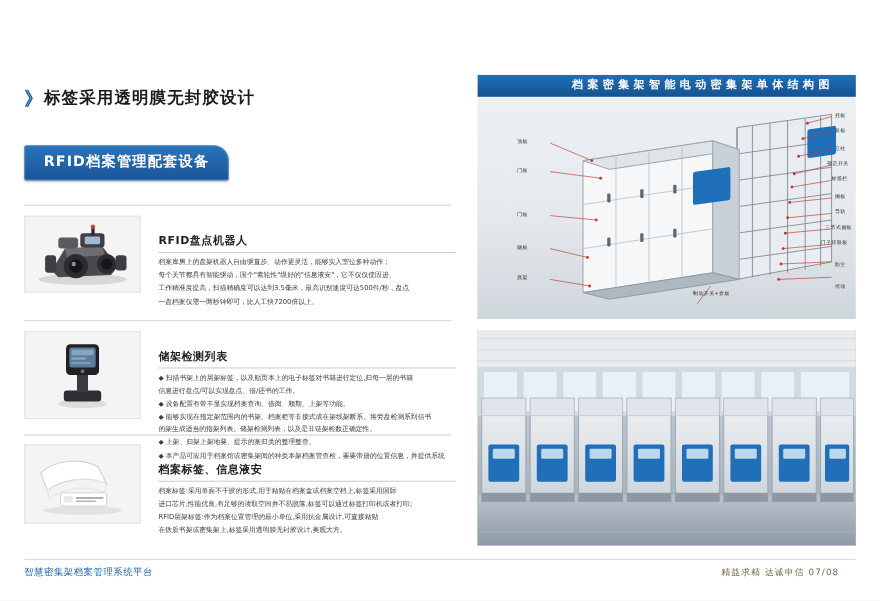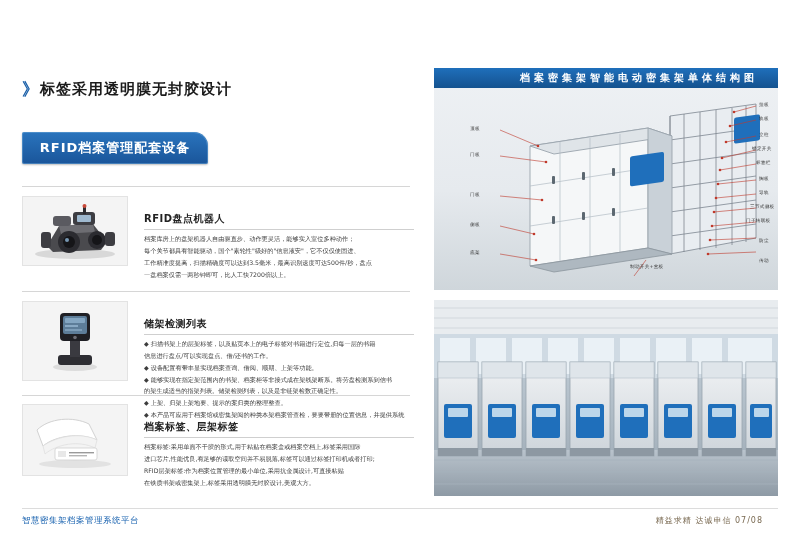--- a/index.html
+++ b/index.html
@@ -196,21 +196,21 @@
           <ellipse cx="48" cy="54" rx="36" ry="4" fill="#e2e2e2"></ellipse>
           <path d="M10 20 C22 8, 46 6, 62 14 L70 30 C52 22, 28 26, 16 36 Z" fill="#ffffff" stroke="#d2d2d2" stroke-width="1"></path>
           <path d="M16 36 C30 26, 54 22, 70 30 L68 38 C52 30, 30 34, 18 44 Z" fill="#f3f3f3" stroke="#dcdcdc" stroke-width=".7"></path>
           <rect x="28" y="38" width="42" height="12" rx="2" fill="#ffffff" stroke="#cfcfcf" stroke-width=".8"></rect>
           <rect x="31" y="41" width="8" height="6" fill="#e8e8e8"></rect>
           <rect x="42" y="42" width="25" height="1.4" fill="#9a9a9a"></rect>
           <rect x="42" y="45" width="18" height="1.4" fill="#b4b4b4"></rect>
         </svg>
       </div>
       <div class="item-body">
-        <div class="item-head">档案标签、层架标签</div>
+        <div class="item-head">档案标签、信息液安</div>
         <div class="item-desc">
           <p>档案标签:采用单面不干胶的形式,用于粘贴在档案盒或档案空档上,标签采用国际</p>
           <p>进口芯片,性能优良,有足够的读取空间并不易脱落,标签可以通过标签打印机或者打印;</p>
           <p>RFID层架标签:作为档案位置管理的最小单位,采用抗金属设计,可直接粘贴</p>
           <p>在铁质书架或密集架上,标签采用透明膜无封胶设计,美观大方。</p>
         </div>
       </div>
     </div>
   </div>
 

